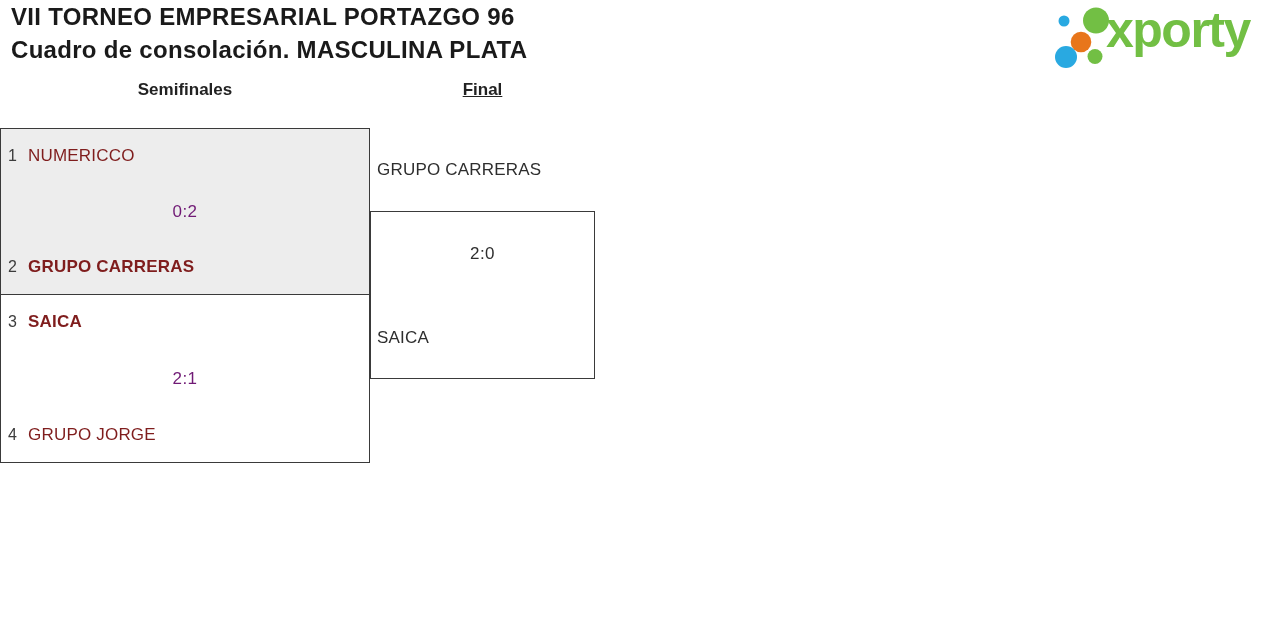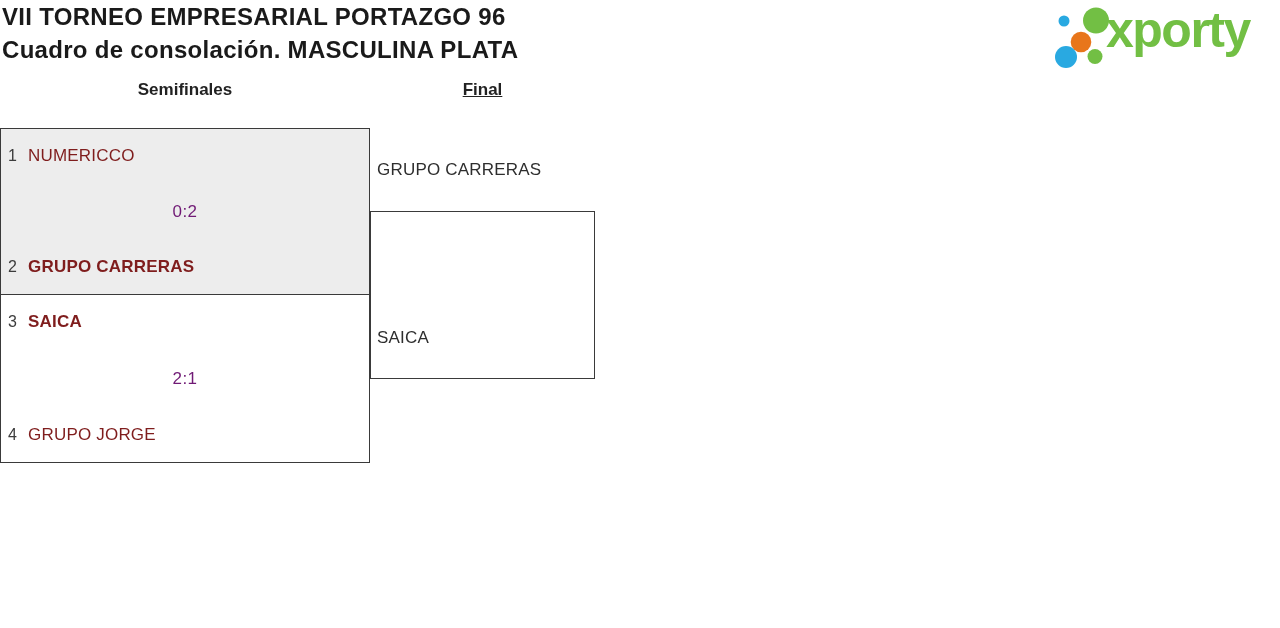--- a/index.html
+++ b/index.html
@@ -6,21 +6,21 @@
   body {
     width: 1280px; height: 628px;
     background: #ffffff;
     font-family: "Liberation Sans", sans-serif;
     color: #2e2e2e;
   }
   .page { position: relative; width: 1280px; height: 628px; overflow: hidden; background: #fff; }
 
   
   .title {
-    position: absolute; left: 2px; top: 1px;
+    position: absolute; left: 11px; top: 1px;
     font-size: 24px; line-height: 32.5px; font-weight: 700;
     letter-spacing: 0.3px; color: #1a1a1a; white-space: nowrap;
   }
 
   
   .logo-dots { position: absolute; left: 1048px; top: 2px; }
   .wordmark {
     position: absolute; left: 1106px; top: 5px;
     font-size: 50px; line-height: 50px; font-weight: 700;
     letter-spacing: -1.5px; color: #72BF44; white-space: nowrap;
@@ -108,15 +108,16 @@
     </div>
     <div class="score-row">2:1</div>
     <div class="team-row">
       <span class="seed">4</span>
       <span class="team-name">GRUPO JORGE</span>
     </div>
   </div>
 
   <div class="final-box"></div>
   <div class="final-team t1">GRUPO CARRERAS</div>
+  <div class="final-score">2:0</div>
   <div class="final-team t2">SAICA</div>
 
 </div>
 
 </body></html>

